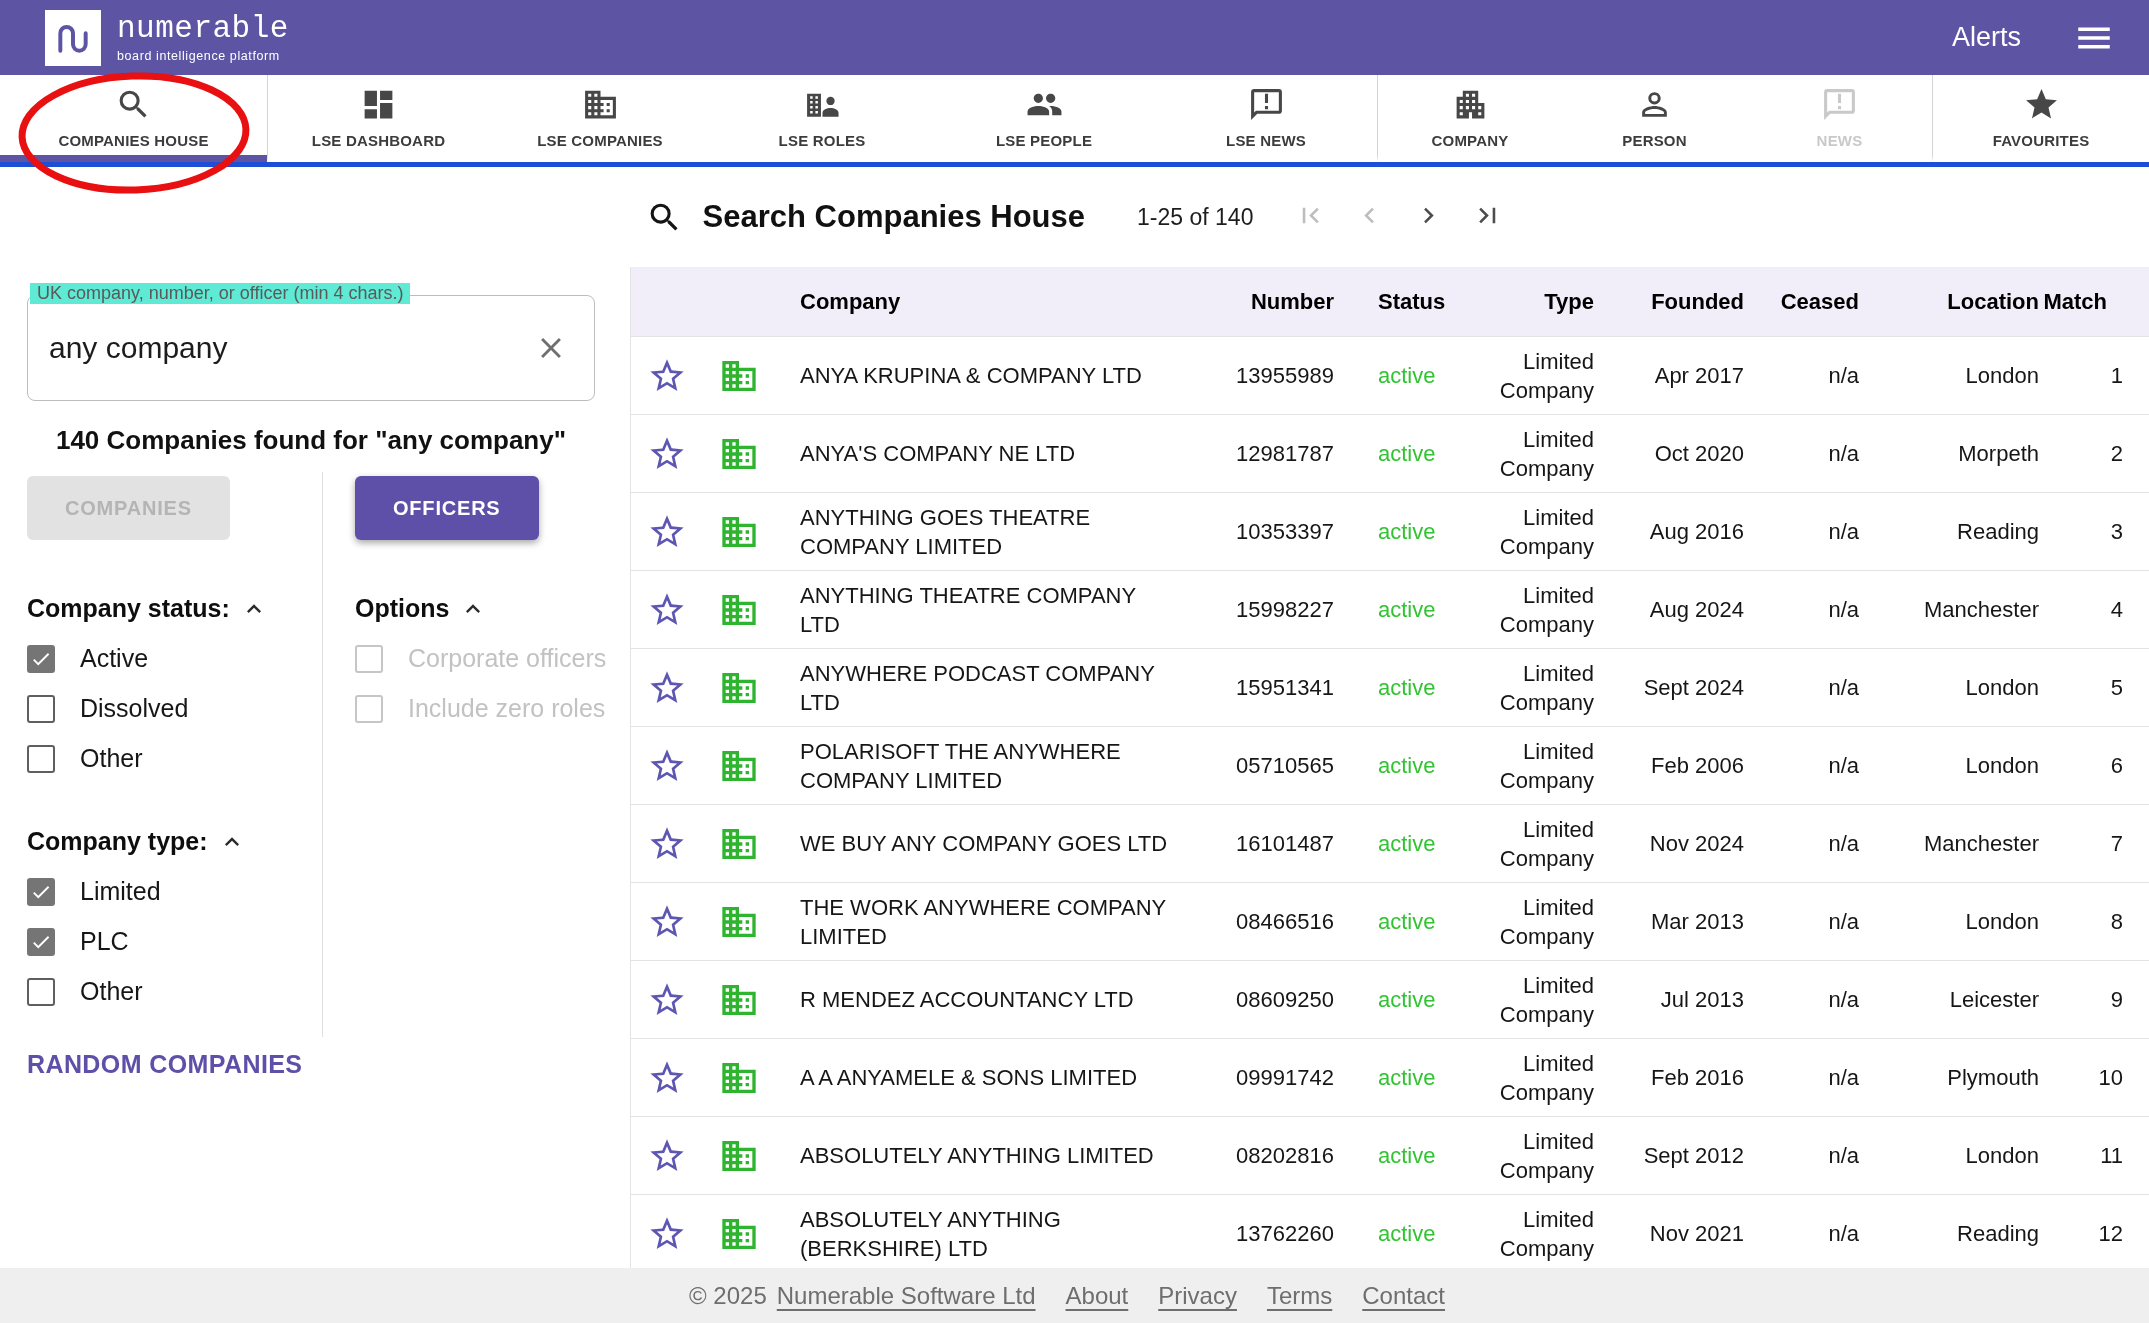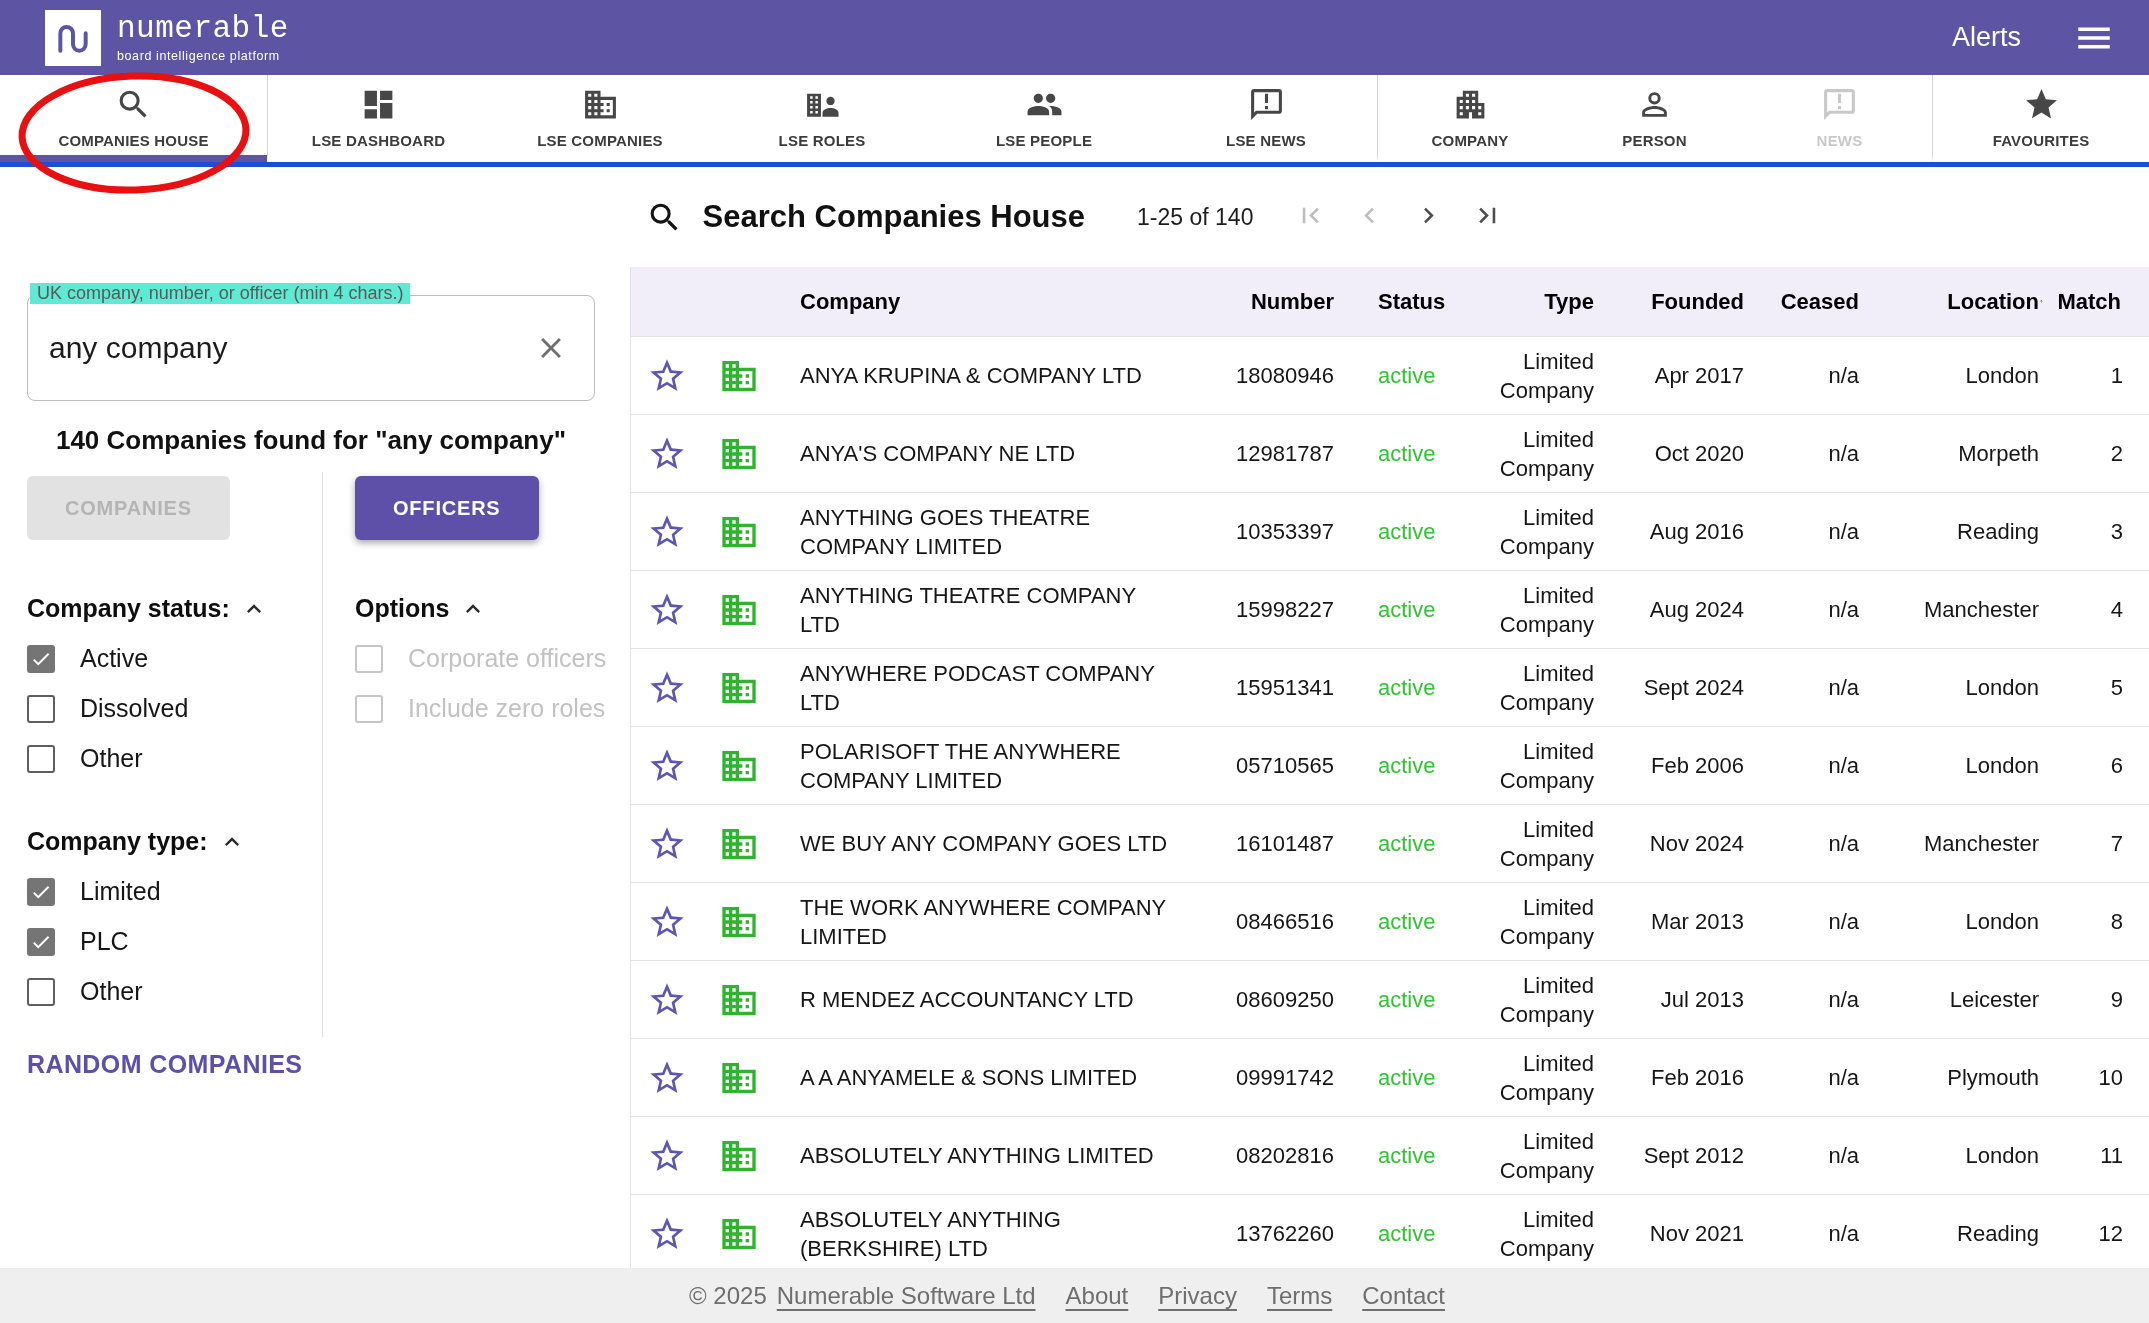--- a/index.html
+++ b/index.html
@@ -71,21 +71,21 @@
   .results { flex:1; border-left:1px solid #e4e4e4; min-width:0; }
   .tgrid { display:grid; grid-template-columns:72px 72px 1fr 150px 120px 140px 150px 115px 180px 110px; align-items:center; }
   .thead { background:var(--thead); height:70px; font-size:22px; font-weight:700; color:#000; border-bottom:1px solid #e3e3e3; }
   .trow { height:78px; border-bottom:1px solid #e3e3e3; font-size:22px; color:#161616; }
   .c-company { text-align:left; padding:0 14px 0 25px; line-height:29px; }
   .c-number, .c-type, .c-founded, .c-ceased, .c-location, .c-match { text-align:right; }
   .c-type { line-height:29px; }
   .c-status { text-align:left; padding-left:44px; }
   .trow .c-status { color:var(--green-tx); }
   .c-match { padding-right:26px; }
-  .c-match-h { display:flex; align-items:center; justify-content:flex-end; padding-right:28px; gap:14px; }
+  .c-match-h { display:flex; align-items:center; justify-content:flex-end; padding-right:42px; gap:14px; }
   .c-match-h svg { width:21px; height:21px; fill:#4a4a4a; }
   .c-icon { display:flex; justify-content:center; }
   .c-icon svg { width:40px; height:40px; }
   .star-ic svg { fill:var(--star); }
   .bldg-ic svg { fill:var(--green-ic); }
 
   
   .footer { position:absolute; left:0; right:0; bottom:0; height:55px; background:#efefef; display:flex; align-items:center; justify-content:center; font-size:24px; color:#6e6e6e; z-index:20; }
   .footer .c-part { margin-right:10px; }
   .footer a { color:#6e6e6e; text-decoration:underline; text-underline-offset:5px; margin:0 15px; cursor:pointer; }
@@ -322,21 +322,21 @@
               <svg class="ic " viewBox="0 0 24 24">
                 <path d="M22 9.24l-7.19-.62L12 2 9.19 8.63 2 9.24l5.46 4.73L5.82 21 12 17.27 18.18 21l-1.63-7.03L22 9.24zM12 15.4l-3.76 2.27 1-4.28-3.32-2.88 4.38-.38L12 6.1l1.71 4.04 4.38.38-3.32 2.88 1 4.28L12 15.4z"></path>
               </svg>
             </span>
             <span class="c-icon bldg-ic">
               <svg class="ic " viewBox="0 0 24 24">
                 <path d="M12 7V3H2v18h20V7H12zM6 19H4v-2h2v2zm0-4H4v-2h2v2zm0-4H4V9h2v2zm0-4H4V5h2v2zm4 12H8v-2h2v2zm0-4H8v-2h2v2zm0-4H8V9h2v2zm0-4H8V5h2v2zm10 12h-8v-2h2v-2h-2v-2h2v-2h-2V9h8v10zm-2-8h-2v2h2v-2zm0 4h-2v2h2v-2z"></path>
               </svg>
             </span>
             <span class="c-company">ANYA KRUPINA &amp; COMPANY LTD</span>
-            <span class="c-number">18080946</span>
+            <span class="c-number">13955989</span>
             <span class="c-status">active</span>
             <span class="c-type">Limited Company</span>
             <span class="c-founded">Apr 2017</span>
             <span class="c-ceased">n/a</span>
             <span class="c-location">London</span>
             <span class="c-match">1</span>
           </div>
           <div class="tgrid trow">
             <span class="c-icon star-ic">
               <svg class="ic " viewBox="0 0 24 24">

